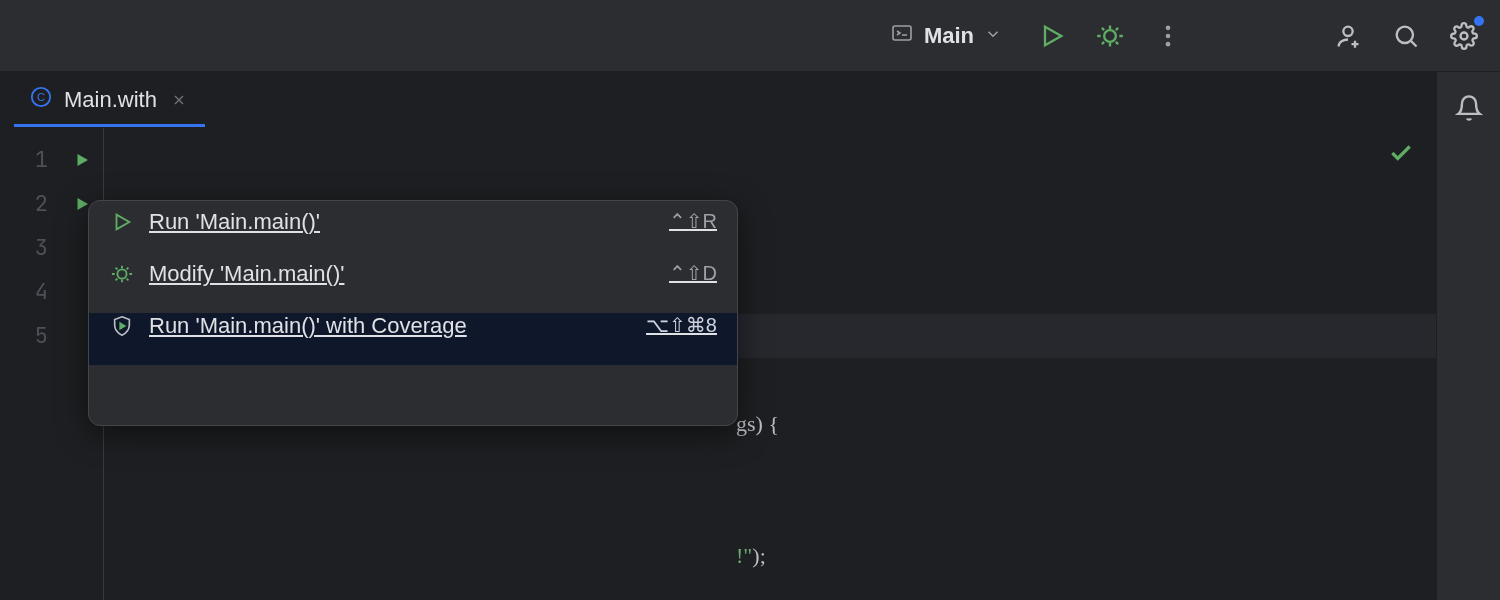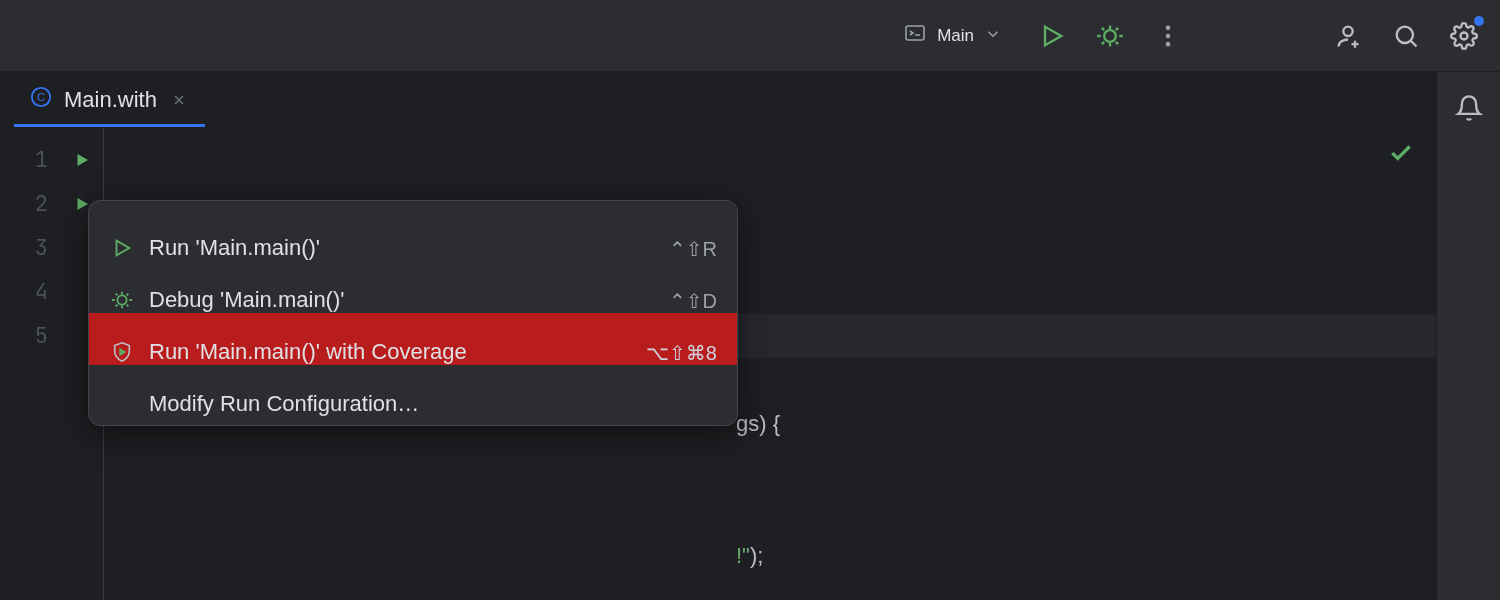--- a/index.html
+++ b/index.html
@@ -24,21 +24,21 @@
     border-bottom: 1px solid #1e1f22;
   }
   .run-config {
     display: flex;
     align-items: center;
     gap: 10px;
     padding: 6px 10px;
     border-radius: 6px;
     cursor: pointer;
   }
-  .run-config-label { font-size: 17px; color: #dfe1e5; }
+  .run-config-label { font-size: 22px; color: #dfe1e5; font-weight: bold; }
   .icon-btn {
     width: 36px; height: 36px;
     display: flex; align-items: center; justify-content: center;
     cursor: pointer;
     border-radius: 6px;
   }
   .icon-btn svg { width: 28px; height: 28px; }
   .toolbar-gap { width: 100px; }
 
   
@@ -109,21 +109,21 @@
   .run-gutter .play {
     height: 44px;
     display: flex;
     align-items: center;
     justify-content: center;
   }
   .code {
     flex: 1;
     padding-top: 10px;
     padding-left: 12px;
-    font-family: Liberation Sans, sans-serif;
+    font-family: Liberation Serif, serif;
     font-size: 22px;
     line-height: 44px;
     white-space: pre;
     position: relative;
   }
   .line-highlight {
     position: absolute;
     left: 0; right: 0; height: 44px;
     background: #26282e;
     z-index: 0;
@@ -147,29 +147,30 @@
     width: 650px;
     background: #2b2d30;
     border: 1px solid #43454a;
     border-radius: 12px;
     padding: 8px 0;
     box-shadow: 0 8px 30px rgba(0,0,0,0.5);
     z-index: 100;
   }
   .menu-item {
     display: flex;
-    align-items: flex-end;
+    align-items: flex-start;
     height: 52px;
     padding: 0 20px;
     gap: 14px;
     font-size: 22px;
     color: #dfe1e5;
     cursor: pointer;
-  }
-  .menu-item.selected { background: #b91c1c; }
+    text-decoration: underline;
+  }
+  .menu-item.selected { background: #0f172a; }
   .menu-item .mi-label { flex: 1; }
   .menu-item .mi-short { color: #9da0a8; font-size: 20px; }
   .menu-item.selected .mi-short { color: #cdd3de; }
   .mi-icon { width: 26px; height: 26px; display:flex; align-items:center; justify-content:center; }
 
   
   .dot {
     position: absolute;
     top: -2px; right: -2px;
     width: 10px; height: 10px;
@@ -317,31 +318,30 @@
     <span class="mi-label">Run 'Main.main()'</span>
     <span class="mi-short">⌃⇧R</span>
   </div>
   <div class="menu-item">
     <span class="mi-icon">
       <svg viewBox="0 0 24 24" width="22" height="22" fill="none" stroke="#5fad65" stroke-width="2">
           <circle cx="12" cy="12" r="5"></circle>
           <path d="M12 3v3M12 18v3M4 12H1M23 12h-3M5 5l2 2M17 17l2 2M19 5l-2 2M7 17l-2 2"></path>
         </svg>
     </span>
-    <span class="mi-label">Debug 'Main.main()'</span>
+    <span class="mi-label">Modify 'Main.main()'</span>
     <span class="mi-short">⌃⇧D</span>
   </div>
   <div class="menu-item selected">
     <span class="mi-icon">
       <svg viewBox="0 0 24 24" width="22" height="22" fill="none" stroke="#bcbec4" stroke-width="1.8">
           <path d="M12 2l8 3v6c0 5-3.5 9-8 11-4.5-2-8-6-8-11V5l8-3z"></path>
           <path d="M10 9l5 3-5 3z" fill="#5fad65" stroke="#5fad65"></path>
         </svg>
     </span>
     <span class="mi-label">Run 'Main.main()' with Coverage</span>
     <span class="mi-short">⌥⇧⌘8</span>
   </div>
   <div class="menu-item">
     <span class="mi-icon"></span>
-    <span class="mi-label">Modify Run Configuration…</span>
     <span class="mi-short"></span>
   </div>
 </div>
 
 </body></html>

